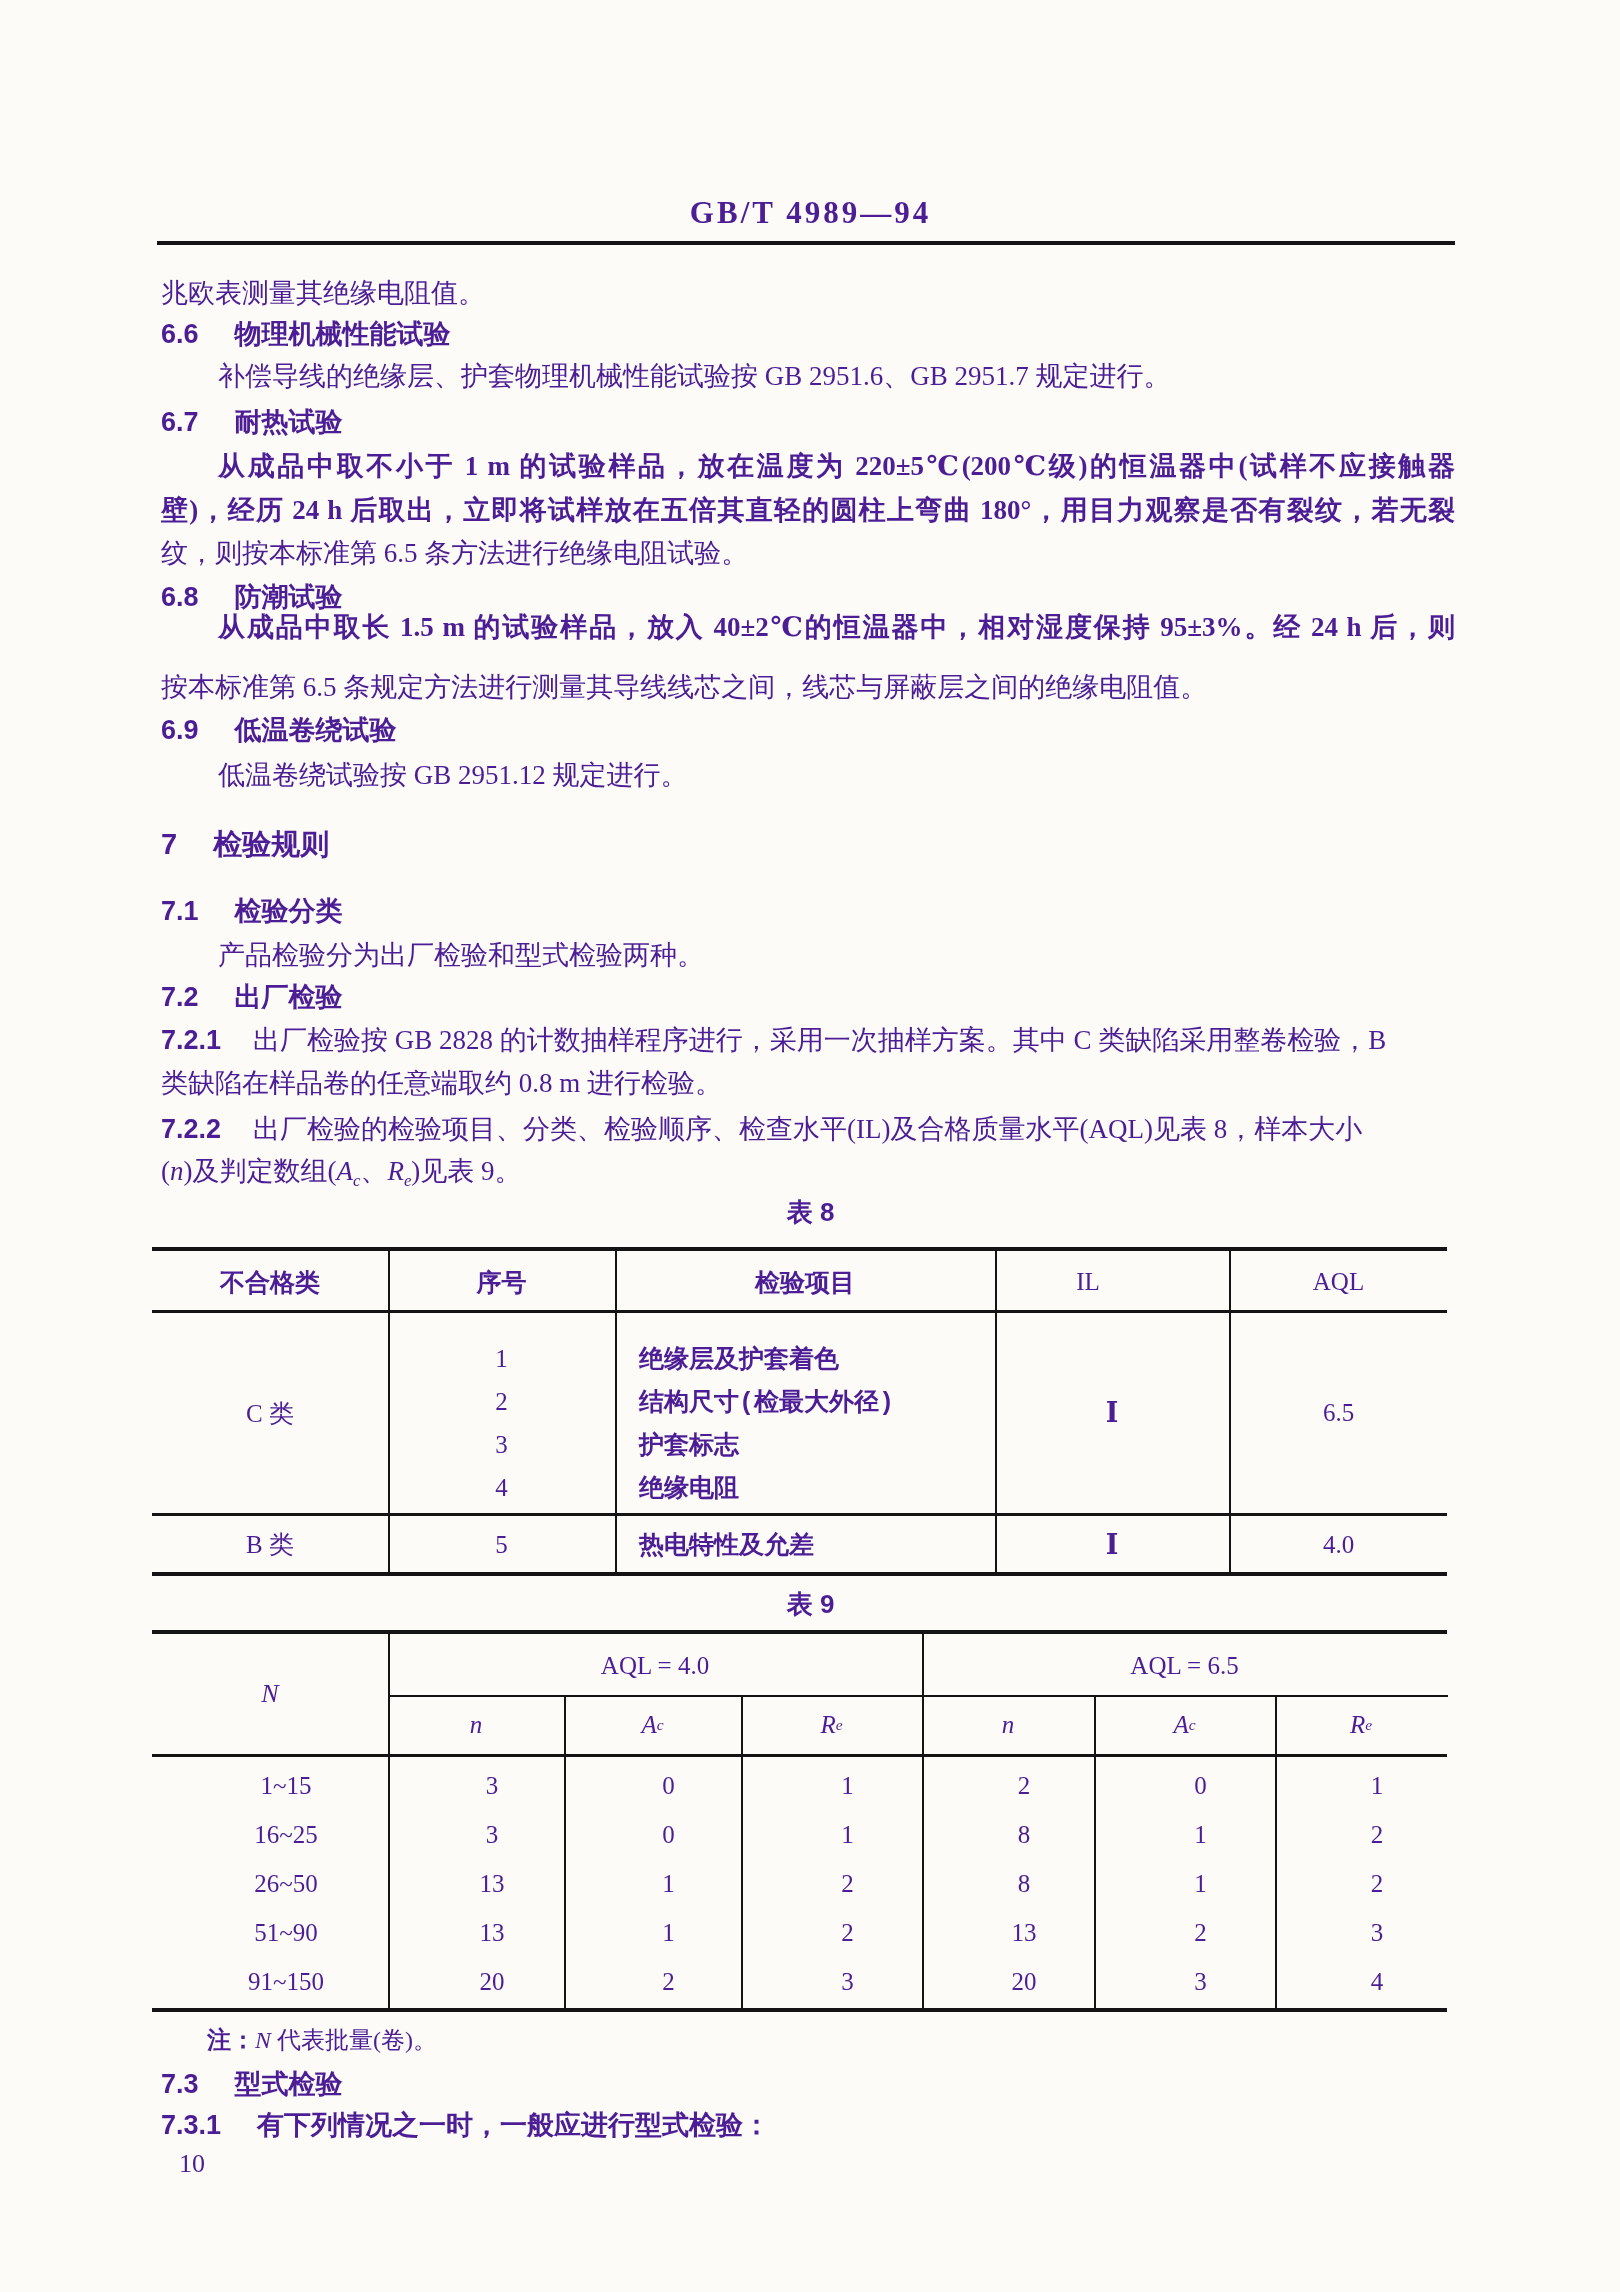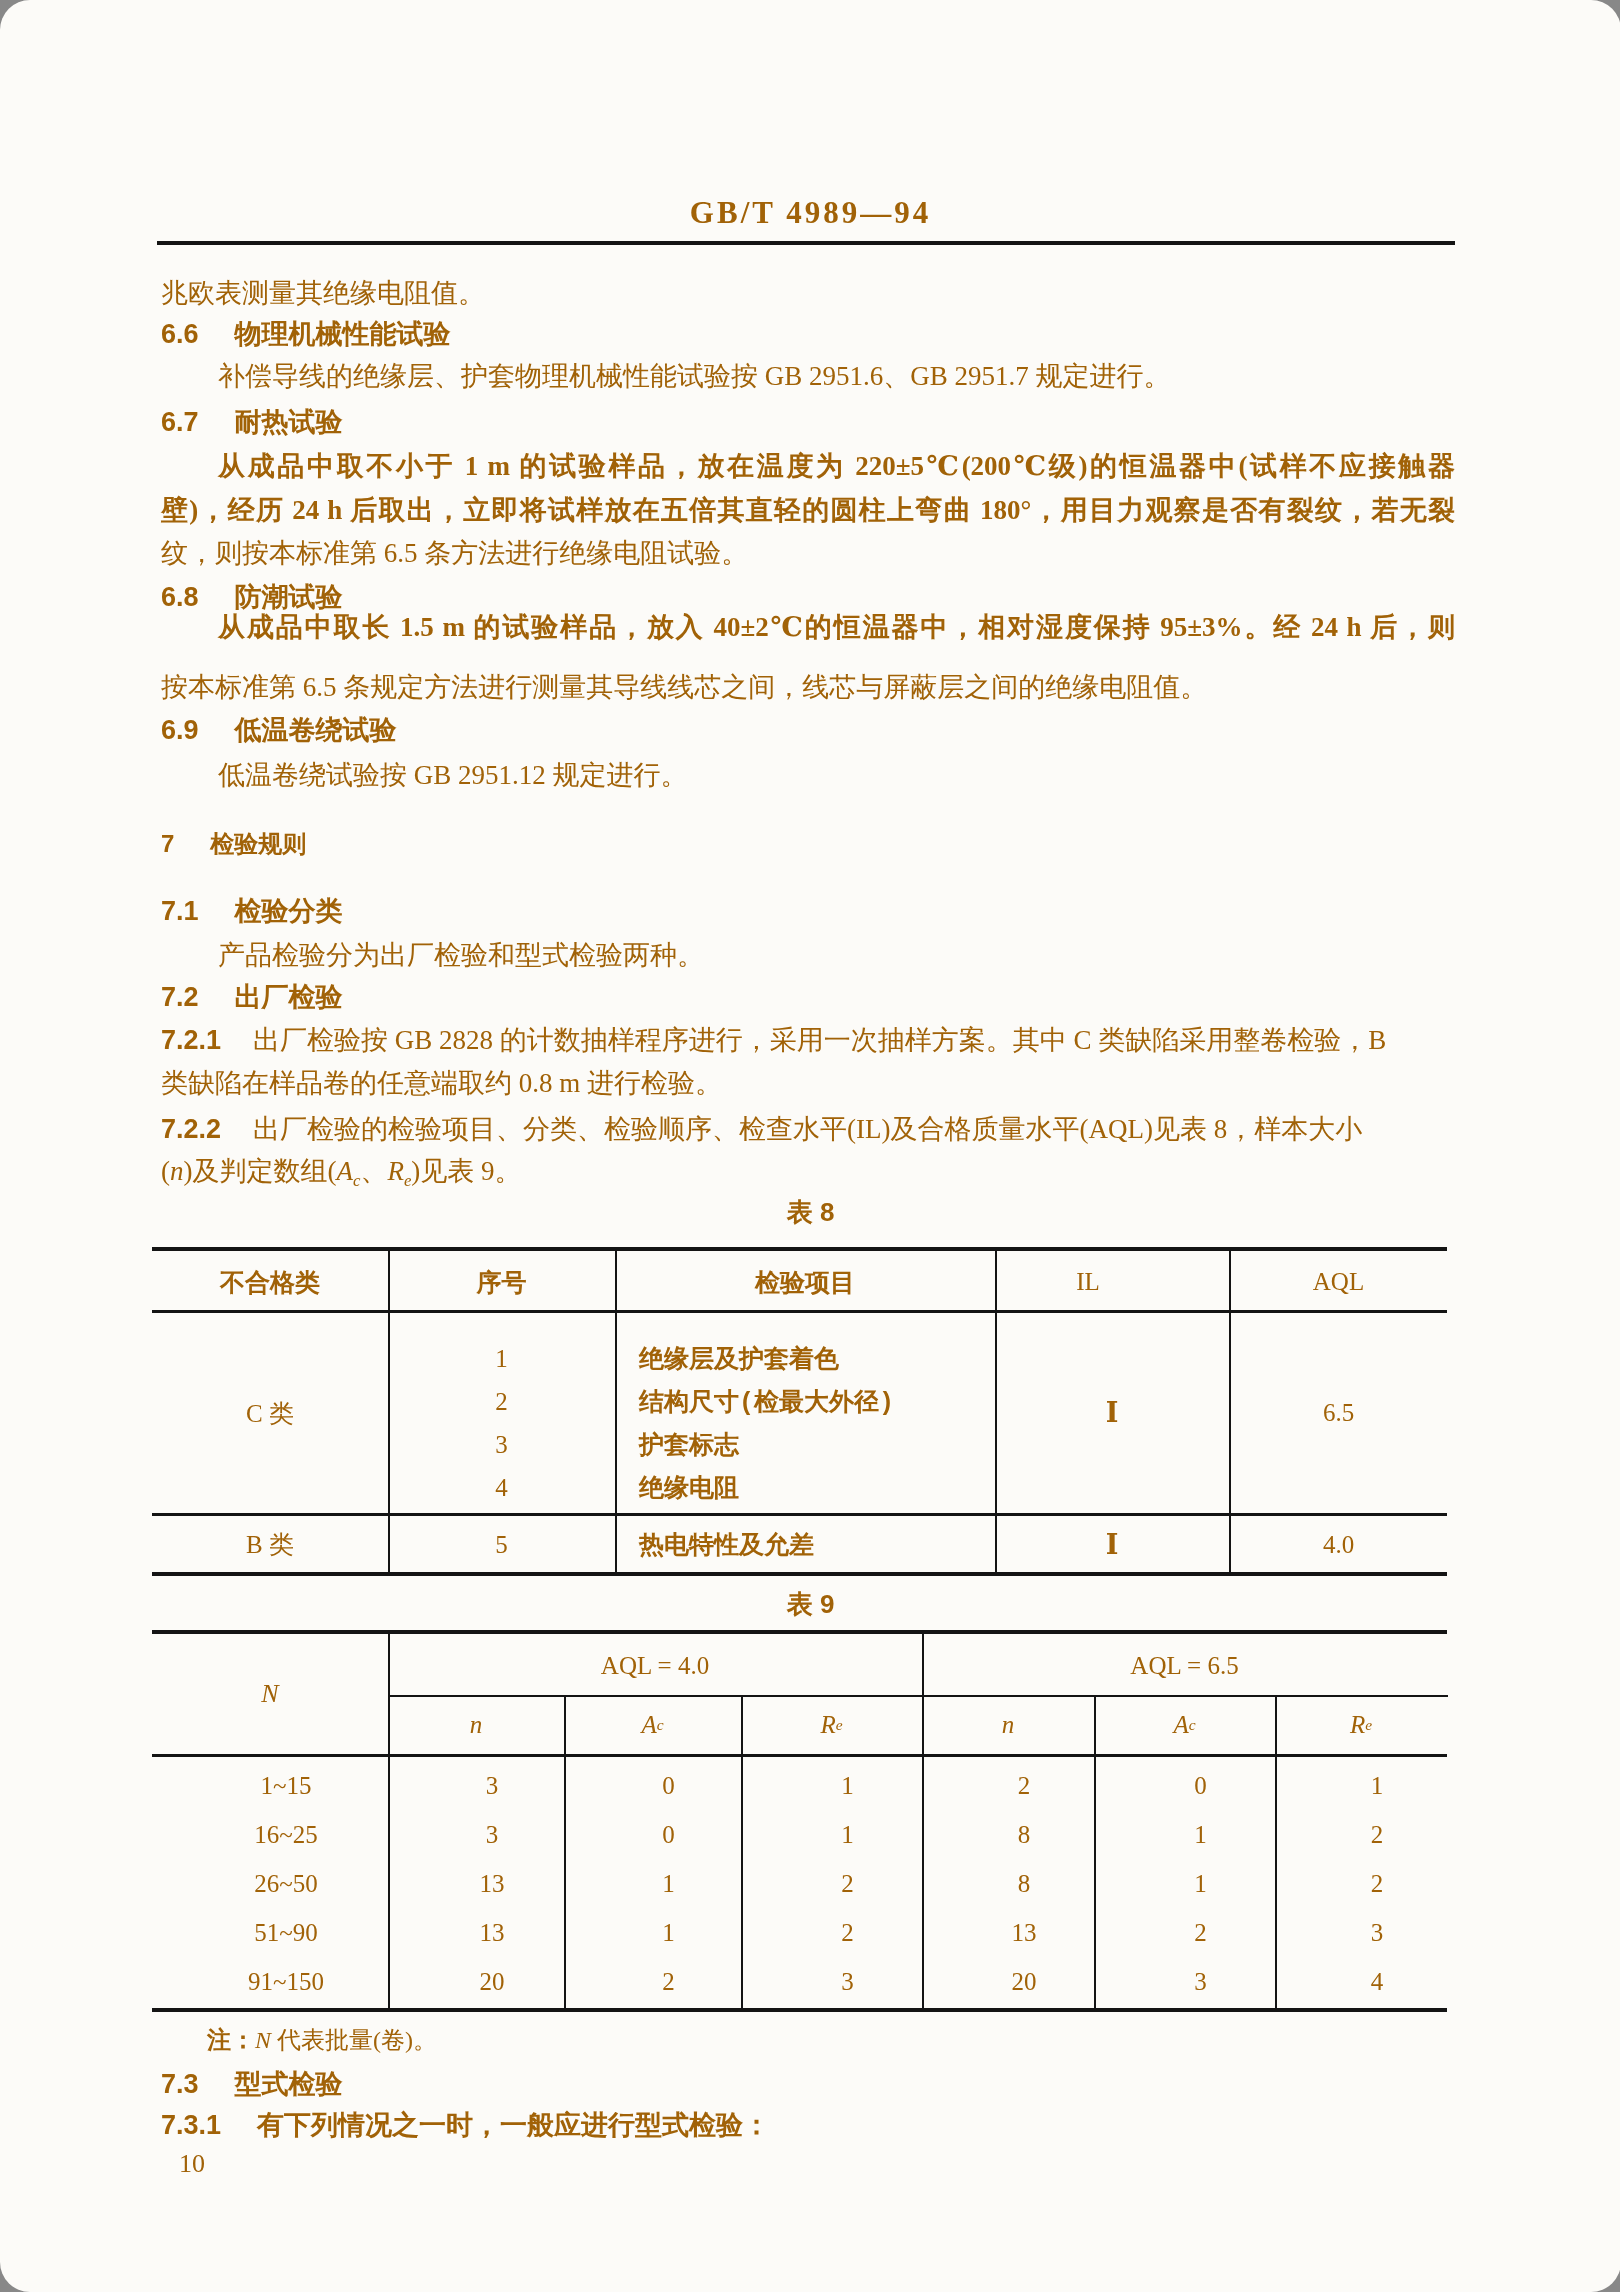--- a/index.html
+++ b/index.html
@@ -1,44 +1,43 @@
 <!DOCTYPE html>
 <html><head>
 <meta charset="utf-8">
 <style>
   html,body{margin:0;padding:0;background:#888;}
   .page{
     position:relative;
     width:1621px;height:2292px;
     background:#fcfbf8;
-    color:#a16207;
+    color:#4c1d95;
     font-family:"Liberation Serif","DejaVu Serif",serif;
     overflow:hidden;
-    border-radius:30px;
   }
   .doc-title{
     position:absolute;top:195px;left:0;width:100%;
     text-align:center;font-size:31px;font-weight:bold;
     letter-spacing:3px;
   }
   .head-rule{
     position:absolute;top:241px;left:157px;width:1298px;height:4px;
     background:#141414;
   }
   .line{
     position:absolute;left:161px;width:1294px;
     font-size:27px;line-height:44px;white-space:nowrap;
   }
   .fill{white-space:normal;text-align:justify;text-align-last:justify;font-weight:bold;}
   .indent{text-indent:57px;}
   .heading{font-family:"Liberation Sans","DejaVu Sans",sans-serif;font-weight:bold;}
   .heading .ht{margin-left:36px;}
   .hnum{font-family:"Liberation Sans","DejaVu Sans",sans-serif;font-weight:bold;}
   .btext{margin-left:32px;}
-  .big{font-size:24px;}
+  .big{font-size:29px;}
   .it{font-style:italic;}
   .sub{font-size:0.62em;vertical-align:sub;font-style:italic;}
   .caption{
     position:absolute;left:0;width:1621px;text-align:center;
     font-size:26px;font-family:"Liberation Sans","DejaVu Sans",sans-serif;font-weight:bold;
   }
   
   .tbl{
     position:absolute;left:152px;width:1295px;box-sizing:border-box;
     border-top:4px solid #141414;border-bottom:4px solid #141414;

